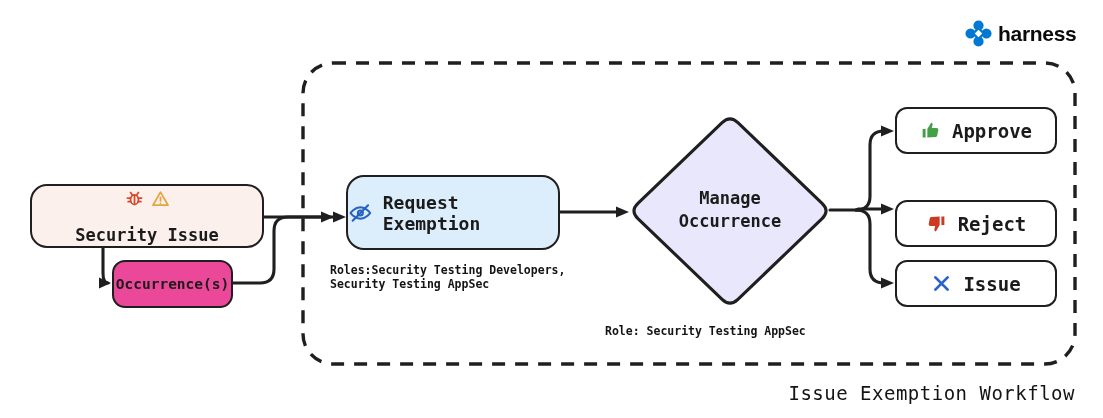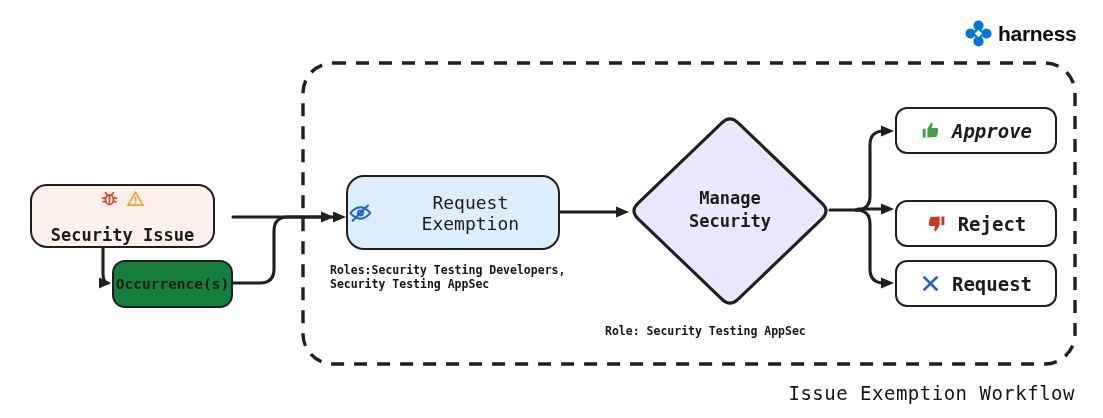--- a/index.html
+++ b/index.html
@@ -11,33 +11,33 @@
   .abs{position:absolute;z-index:2;box-sizing:border-box;}
   
   .brand{top:17px;left:962px;display:flex;align-items:center;gap:3px;}
   .brand svg{width:33px;height:33px;display:block;}
   .brand-name{font-family:"Liberation Sans",sans-serif;font-weight:700;font-size:21px;color:#0b0b0d;letter-spacing:-0.3px;}
   
   .node{
     border:2.8px solid #1f1f1f;border-radius:14px;display:flex;align-items:center;justify-content:center;
     background:#fff;
   }
-  .node-security{left:30px;top:184px;width:185px;height:64px;background:#fcf0ed;border-radius:17px;flex-direction:column;gap:17px;padding-top:2px;}
+  .node-security{left:30px;top:184px;width:234px;height:64px;background:#fcf0ed;border-radius:17px;flex-direction:column;gap:17px;padding-top:2px;}
   .node-security .nlabel{font-size:17px;font-weight:700;}
   .icon-row{display:flex;gap:7px;align-items:center;}
   .icon-row svg{width:19px;height:19px;display:block;}
-  .node-occurrence{left:112px;top:260px;width:121px;height:48px;background:#15803d;border-radius:13px;}
+  .node-occurrence{left:112px;top:260px;width:121px;height:48px;background:#ec4899;border-radius:13px;}
   .node-occurrence .nlabel{font-size:14.5px;font-weight:700;}
   .node-request{left:346px;top:175px;width:214px;height:75px;background:#dcedfb;border-radius:18px;gap:10px;}
-  .node-request .nlabel{font-size:18px;font-weight:400;text-align:center;}
+  .node-request .nlabel{font-size:18px;font-weight:700;}
   .node-request svg{width:26px;height:26px;display:block;}
   .node-action{left:895px;width:162px;height:47px;background:#ffffff;border-radius:12px;gap:11px;}
   .node-action .nlabel{font-size:19px;font-weight:700;}
   .node-action svg{width:21px;height:21px;display:block;}
-  .act-approve{top:107px;font-style:italic;}
+  .act-approve{top:107px;}
   .act-reject{top:200px;}
   .act-cancel{top:260px;}
   
   .note{font-size:11.5px;line-height:14px;font-weight:700;text-align:left;white-space:pre-line;color:#141414;}
   .note-roles{left:330px;top:263px;width:250px;}
   .note-role{left:605px;top:324px;width:250px;}
   
   .diamond-label{left:650px;top:187px;width:160px;text-align:center;font-size:17px;font-weight:700;line-height:23px;white-space:pre-line;}
   
   .workflow-title{left:700px;top:382px;width:375px;text-align:right;font-size:19px;font-weight:400;letter-spacing:0.5px;color:#141414;}
@@ -122,21 +122,21 @@
       <circle cx="12" cy="12" r="2.4"></circle>
       <path d="M4.5 19.5 19.5 4.5"></path>
     </svg>
     <div class="nlabel">Request Exemption</div>
   </div>
 
   <div class="abs note note-roles">Roles:Security Testing Developers,
 Security Testing AppSec</div>
 
   <div class="abs diamond-label">Manage
-Security</div>
+Occurrence</div>
 
   <div class="abs note note-role">Role: Security Testing AppSec</div>
 
   <div class="abs node node-action act-approve">
     <svg viewBox="0 0 24 24" fill="#43a047">
       <path d="M3 10.2h3.4V20H3z"></path>
       <path d="M8.4 20v-9.6L12.7 3c1 0 1.8.8 1.8 1.8 0 .2 0 .4-.1.6L13.5 9.2H19c1.2 0 2.1 1.1 1.9 2.3l-1.2 6.3c-.2 1-1 1.7-2 1.7L8.4 20z"></path>
     </svg>
     <div class="nlabel">Approve</div>
   </div>
@@ -148,18 +148,18 @@
         <path d="M8.4 20v-9.6L12.7 3c1 0 1.8.8 1.8 1.8 0 .2 0 .4-.1.6L13.5 9.2H19c1.2 0 2.1 1.1 1.9 2.3l-1.2 6.3c-.2 1-1 1.7-2 1.7L8.4 20z"></path>
       </g>
     </svg>
     <div class="nlabel">Reject</div>
   </div>
 
   <div class="abs node node-action act-cancel">
     <svg viewBox="0 0 24 24" fill="none" stroke="#2962cb" stroke-width="3.2" stroke-linecap="round">
       <path d="M5 5 19 19 M19 5 5 19"></path>
     </svg>
-    <div class="nlabel">Request</div>
+    <div class="nlabel">Issue</div>
   </div>
 
   <div class="abs workflow-title">Issue Exemption Workflow</div>
 
 </div>
 
 </body></html>

